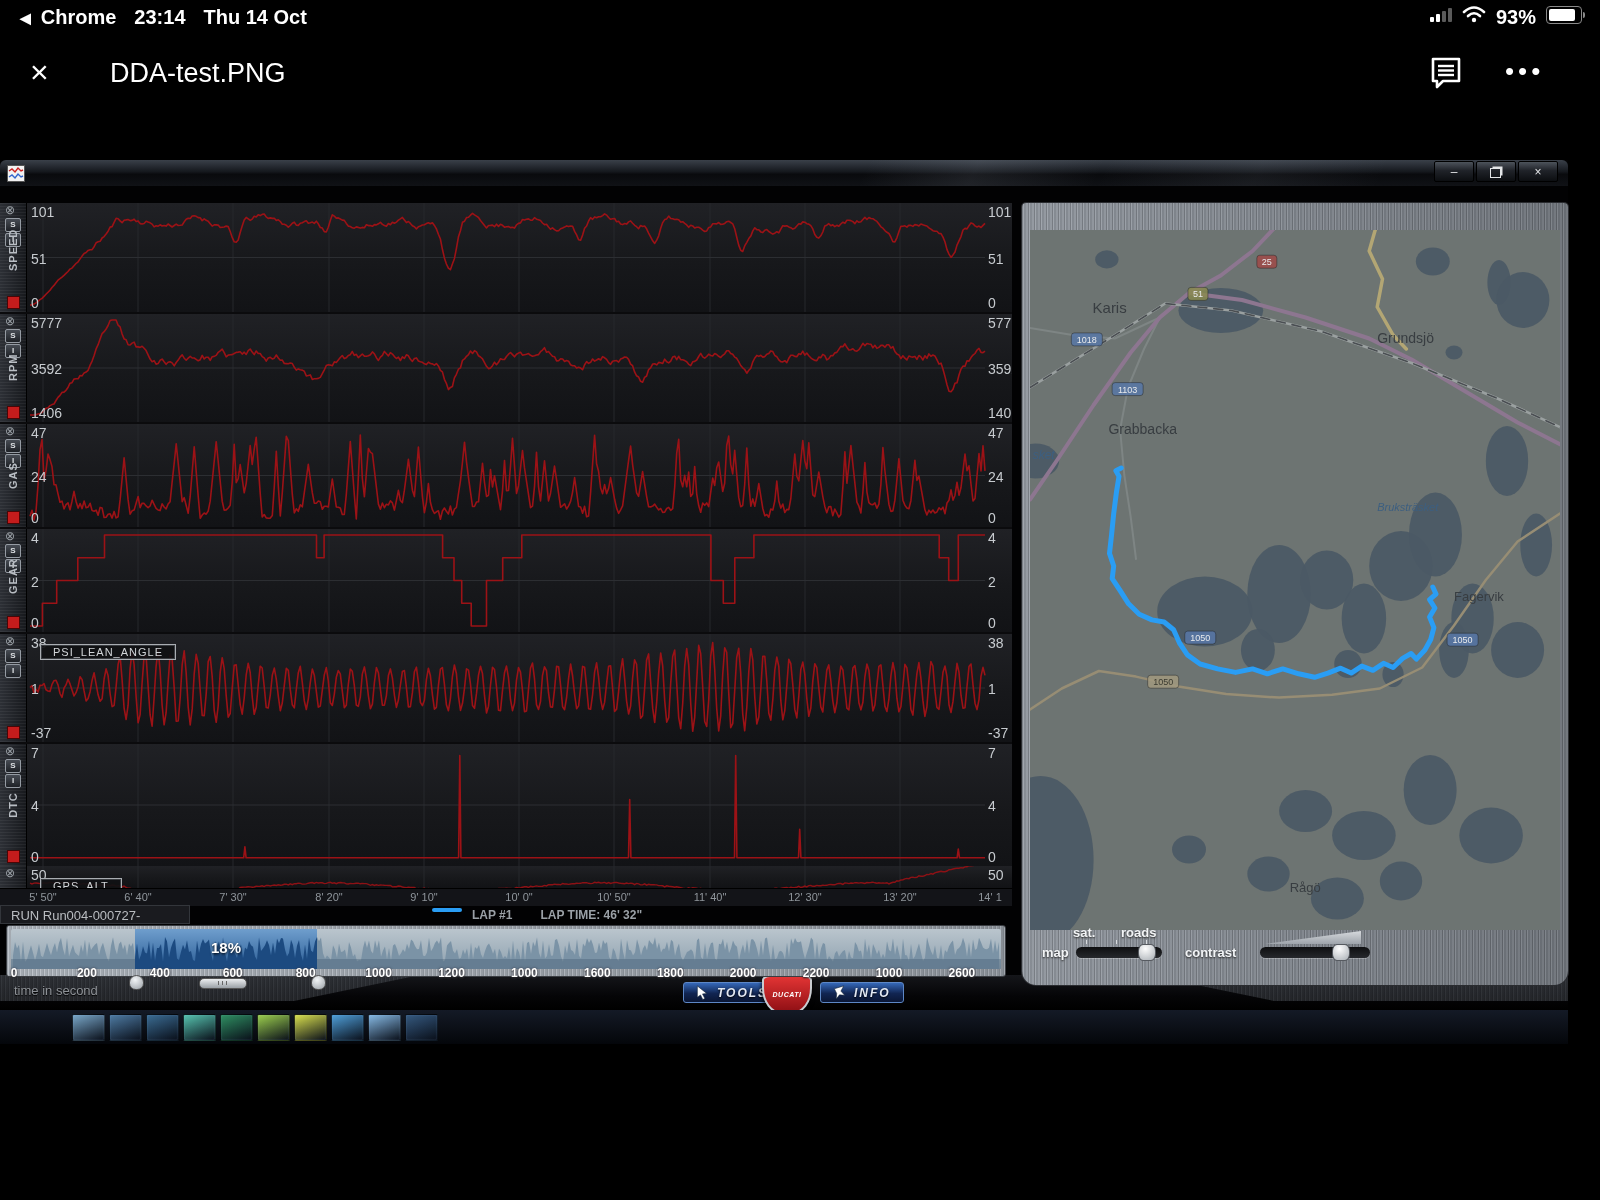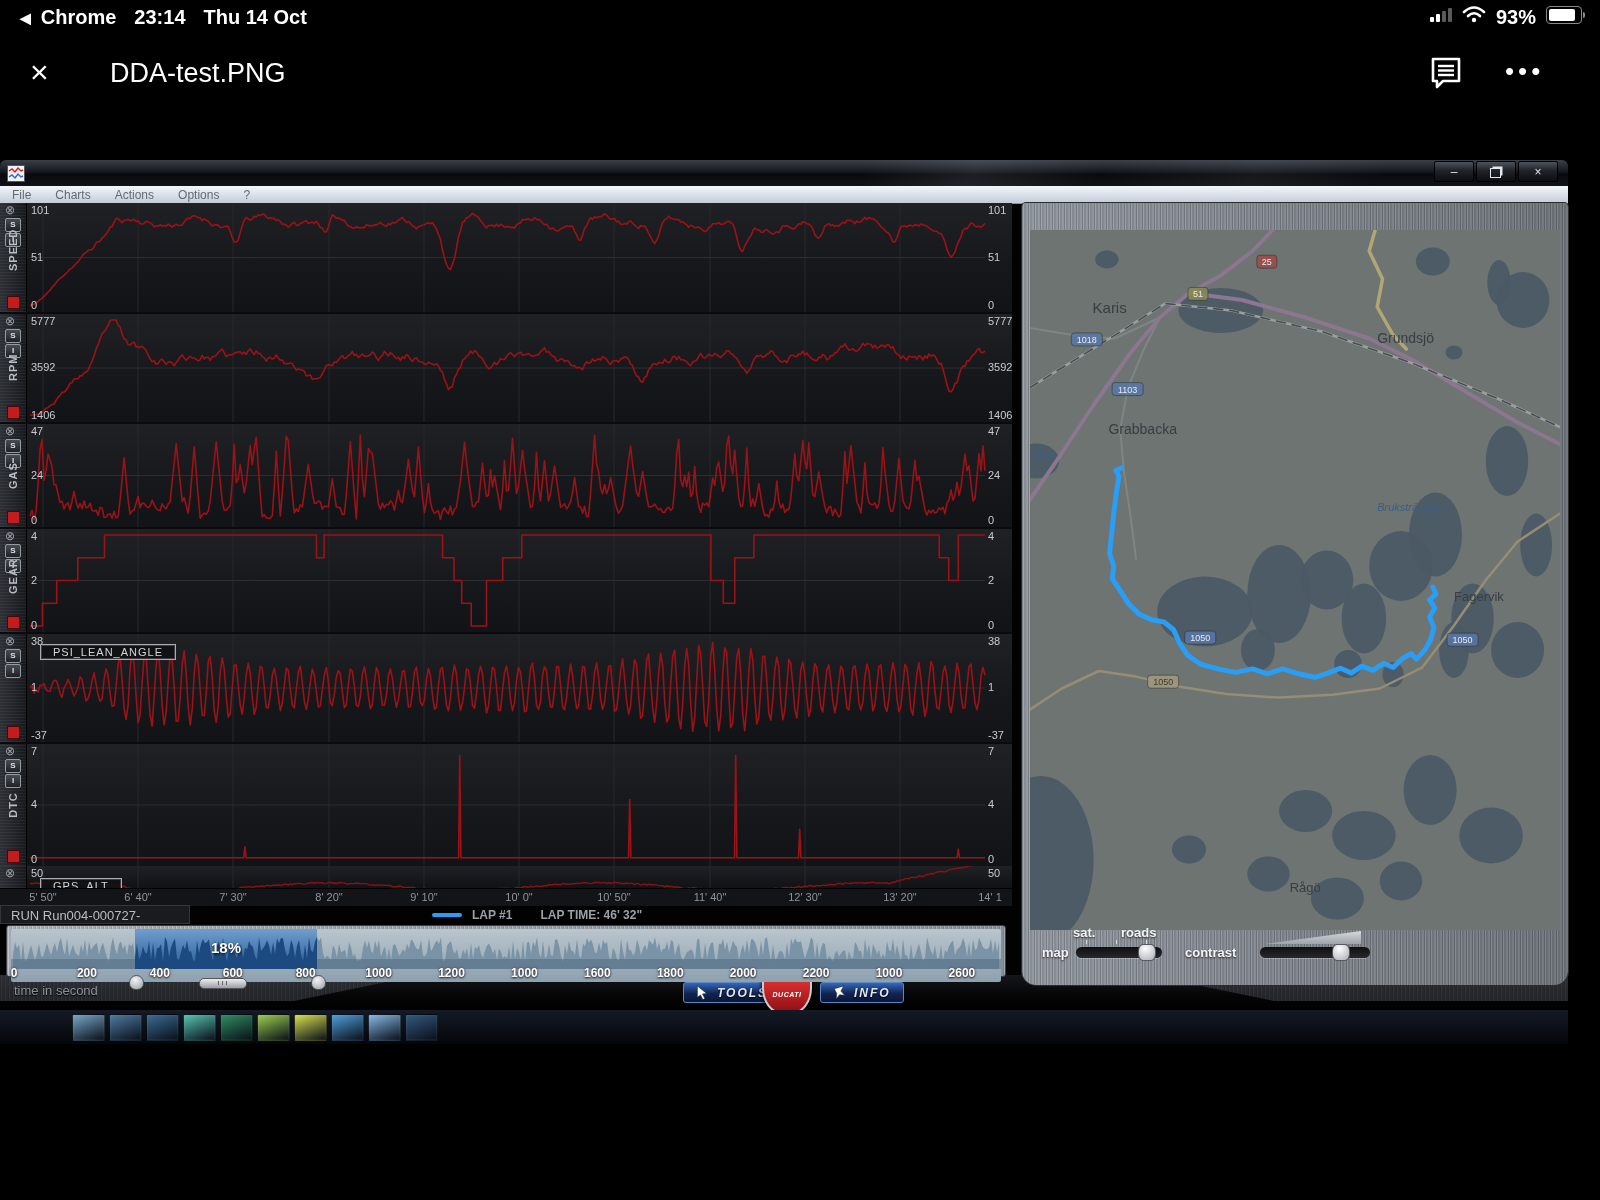--- a/index.html
+++ b/index.html
@@ -51,42 +51,42 @@
     background:linear-gradient(90deg,#2d3036,#17191d),repeating-linear-gradient(0deg,rgba(255,255,255,.05) 0 1px,transparent 1px 3px);
     background-blend-mode:overlay;border-right:1px solid #000;}
   .rx{position:absolute;left:5px;top:0px;color:#9aa0a6;font-size:12px;}
   .rb{position:absolute;left:5px;width:14px;height:12px;background:linear-gradient(#474c54,#1e2126);
       border:1px solid #959ba3;border-radius:2px;color:#dde0e3;font-size:8px;font-weight:bold;
       text-align:center;line-height:12px;}
   .rlabel{position:absolute;left:0;top:50%;width:26px;text-align:center;
     transform:translateY(-50%) rotate(-90deg);white-space:nowrap;
     font-size:11px;font-weight:bold;letter-spacing:1px;color:#b9bec4;}
   .rsq{position:absolute;left:7px;bottom:3px;width:11px;height:11px;background:#c41c1c;border:1px solid #4a0606;}
-  .val{position:absolute;font-size:11px;color:#c7cbcf;}
+  .val{position:absolute;font-size:14px;color:#c7cbcf;}
   .val.l{left:31px;} .val.r{left:988px;}
   .val.t{top:1px;} .val.m{top:50%;margin-top:-7px;} .val.b{bottom:1px;}
   .overlaybox{position:absolute;background:rgba(16,17,19,.92);border:1px solid #a9adb2;
     box-shadow:0 0 0 1px #3a3d41 inset;color:#d2d5d8;font-size:11px;letter-spacing:1px;
     padding:1px 12px;white-space:nowrap;}
   
   #timeaxis{position:absolute;left:0;top:728px;width:1012px;height:17px;background:#131418;
     border-top:1px solid #000;overflow:hidden;}
   .ttick{position:absolute;top:2px;transform:translateX(-50%);font-size:11px;color:#8f959b;white-space:nowrap;}
   .runlabel{position:absolute;left:0;top:745px;width:190px;height:19px;background:#1a1b1f;
     border:1px solid #33363b;color:#b9bcc0;font-size:13px;line-height:19px;padding-left:10px;box-sizing:border-box;}
-  .legend{position:absolute;left:432px;top:748px;display:flex;align-items:center;gap:10px;
+  .legend{position:absolute;left:432px;top:748px;display:flex;gap:10px;
     font-size:12px;color:#9aa0a6;font-weight:bold;}
   .legend .swatch{width:30px;height:4px;border-radius:2px;background:#2a9df4;}
   .legend .laptime{margin-left:18px;}
   
   #timeline{position:absolute;left:6px;top:765px;width:998px;height:50px;z-index:5;
     background:linear-gradient(90deg,rgba(255,255,255,.10),rgba(0,0,0,.12)),
       repeating-linear-gradient(90deg,#8d949c 0 1px,#b7bdc5 1px 2px,#9aa1a9 2px 4px);
     border:1px solid #3a3d42;border-radius:3px;}
-  .tl-inner{position:absolute;left:4px;right:4px;top:3px;height:53px;border-radius:2px;overflow:visible;
+  .tl-inner{position:absolute;left:4px;right:4px;top:3px;height:40px;border-radius:2px;overflow:visible;
     background:linear-gradient(#bac5cd,#8ea1af);}
   .tl-pct{position:absolute;top:10px;transform:translateX(-50%);color:#fff;font-size:15px;font-weight:bold;
     text-shadow:0 1px 3px #000;z-index:3;}
   .tl-num{position:absolute;top:40px;transform:translateX(-50%);font-size:12px;font-weight:bold;color:#fff;
     text-shadow:0 1px 2px #222,0 0 3px #445;z-index:4;}
   .tl-knob{position:absolute;top:49px;width:13px;height:13px;z-index:6;
     background:radial-gradient(circle at 40% 30%,#f2f4f6,#9aa0a6);border:1px solid #555;border-radius:50% 50% 45% 45%;}
   .tl-pill{position:absolute;top:52px;width:46px;height:9px;z-index:6;
     background:linear-gradient(#eceef0,#9aa0a6);border:1px solid #555;border-radius:5px;}
   .tl-pill i{position:absolute;top:2px;width:1px;height:4px;background:#666;}
@@ -186,27 +186,20 @@
         </svg>
       </span>
       <span class="winbtns">
         <span class="winbtn">–</span>
         <span class="winbtn">
             <i class="restore-glyph"></i>
           </span>
         <span class="winbtn">×</span>
       </span>
     </div>
-    <div class="menubar" id="menubar">
-        <span class="menuitem">File</span>
-        <span class="menuitem">Charts</span>
-        <span class="menuitem">Actions</span>
-        <span class="menuitem">Options</span>
-        <span class="menuitem">?</span>
-      </div>
 
     <div id="charts">
         <div class="strip" style="top: 0px; height: 109px;">
           <svg width="1012" height="109" viewBox="0 0 1012 109">
             <line x1="43" y1="0" x2="43" y2="109" stroke="#26282c" stroke-width="1"></line>
             <line x1="138" y1="0" x2="138" y2="109" stroke="#26282c" stroke-width="1"></line>
             <line x1="233" y1="0" x2="233" y2="109" stroke="#26282c" stroke-width="1"></line>
             <line x1="329" y1="0" x2="329" y2="109" stroke="#26282c" stroke-width="1"></line>
             <line x1="424" y1="0" x2="424" y2="109" stroke="#26282c" stroke-width="1"></line>
             <line x1="519" y1="0" x2="519" y2="109" stroke="#26282c" stroke-width="1"></line>

